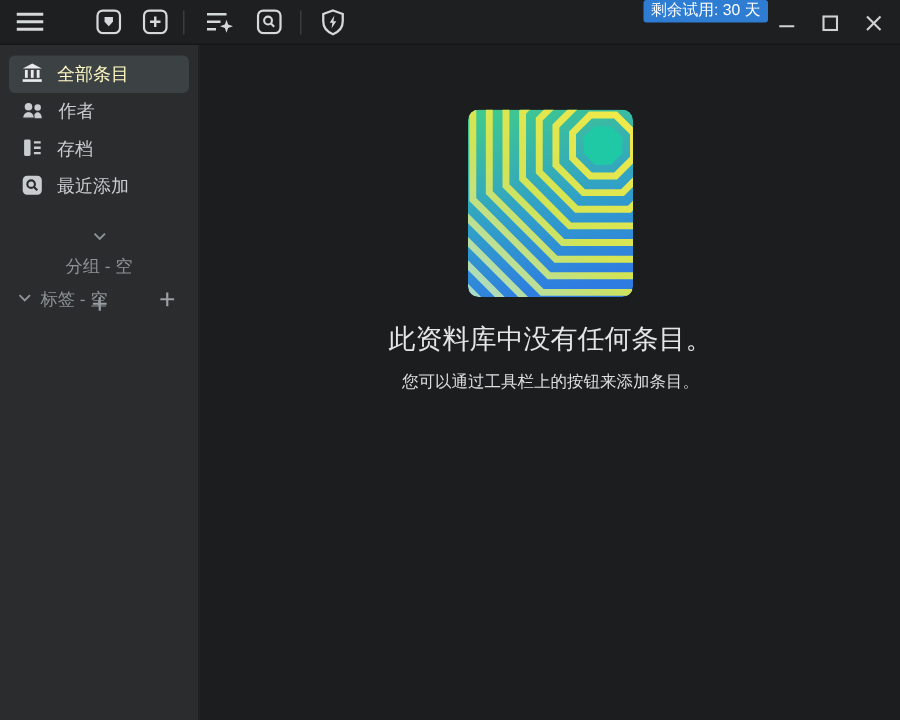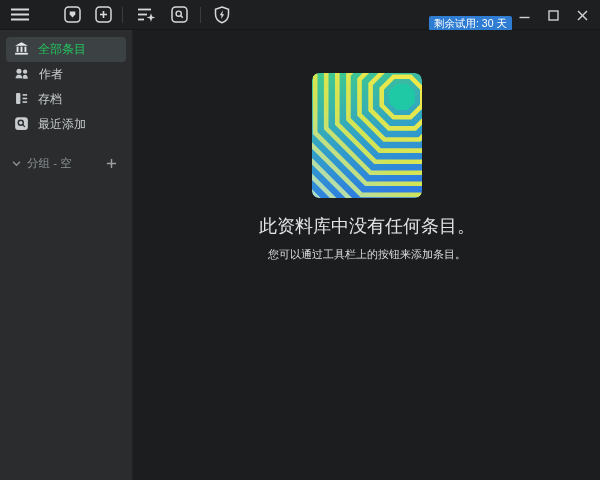--- a/index.html
+++ b/index.html
@@ -16,47 +16,47 @@
     border-bottom:1px solid #161818;
   }
   .tb-btn {
     width:26px; height:24px; display:flex; align-items:center; justify-content:center;
     background:transparent; border:none; cursor:pointer; color:#d6d9da;
   }
   .tb-btn svg { display:block; }
   .tb-sep { width:1px; height:16px; background:#3a3d3e; margin:0 6px; }
   .hamburger { margin-left:7px; margin-right:14px; }
   .trial-badge {
-    position:absolute; left:429px; top:16px; height:15px;
+    position:absolute; left:429px; top:0; height:15px;
     background:#2f7dd3; color:#fff; font-size:10.5px; line-height:14px;
     padding:0 5px; border-radius:2px; white-space:nowrap; cursor:pointer;
   }
   .win-controls { position:absolute; right:3px; top:0; height:30px; display:flex; }
   .win-btn {
     width:29px; height:30px; display:flex; align-items:center; justify-content:center;
     background:transparent; border:none; color:#cfd2d3; cursor:pointer;
   }
   
   .sidebar {
     position:absolute; top:30px; left:0; bottom:0; width:133px;
     background:#2a2c2d; border-right:1px solid #1f2122; padding-top:7px;
   }
   .side-item {
     display:flex; align-items:center; gap:9px;
     height:25px; margin:0 6px; padding:0 8px; border-radius:4px;
     font-size:12px; color:#c9cdcf; cursor:pointer; white-space:nowrap;
   }
-  .side-item.selected { background:#3c4144; color:#22c55e;text-align:right; }
+  .side-item.selected { background:#3c4144; color:#fef9c3;text-align:right; }
   .side-item svg { flex:0 0 auto; }
   .side-section {
     display:flex; align-items:center; gap:6px;
     height:22px; margin:0 6px; padding:0 6px;
     font-size:11.5px; color:#8d9396; cursor:pointer; white-space:nowrap;
   }
-  .side-section.first { margin-top:15px; }
+  .side-section.first { margin-top:15px;flex-direction:column; }
   .side-section.gap { margin-top:14px; }
   .side-section .sp { flex:1; }
   .plus-btn {
     background:transparent; border:none; color:#9aa0a3; cursor:pointer;
     width:18px; height:18px; display:flex; align-items:center; justify-content:center;
   }
   
   .main {
     position:absolute; top:30px; left:134px; right:0; bottom:0;
     background:#1b1d1e; display:flex; flex-direction:column; align-items:center;
@@ -212,20 +212,37 @@
     <button class="plus-btn">
       <svg width="11" height="11" viewBox="0 0 12 12">
           <g stroke="#9aa0a3" stroke-width="1.6">
             <line x1="6" y1="1" x2="6" y2="11"></line>
             <line x1="1" y1="6" x2="11" y2="6"></line>
           </g>
         </svg>
     </button>
   </div>
 
+  <div class="side-section gap">
+    <span>
+      <svg width="9" height="7" viewBox="0 0 10 8">
+          <polyline points="1,2 5,6 9,2" fill="none" stroke="#8d9396" stroke-width="1.5"></polyline>
+        </svg>
+    </span>
+    <span>标签 - 空</span>
+    <span class="sp"></span>
+    <button class="plus-btn">
+      <svg width="11" height="11" viewBox="0 0 12 12">
+          <g stroke="#9aa0a3" stroke-width="1.6">
+            <line x1="6" y1="1" x2="6" y2="11"></line>
+            <line x1="1" y1="6" x2="11" y2="6"></line>
+          </g>
+        </svg>
+    </button>
+  </div>
 </div>
 
 <div class="main">
   <svg class="artwork" width="110" height="125" viewBox="0 0 110 125">
     <defs>
       <linearGradient id="bgG" gradientUnits="userSpaceOnUse" x1="20" y1="0" x2="55" y2="125">
         <stop offset="0" stop-color="#3fc98e"></stop>
         <stop offset="0.55" stop-color="#31a0c8"></stop>
         <stop offset="1" stop-color="#2e7be2"></stop>
       </linearGradient>

